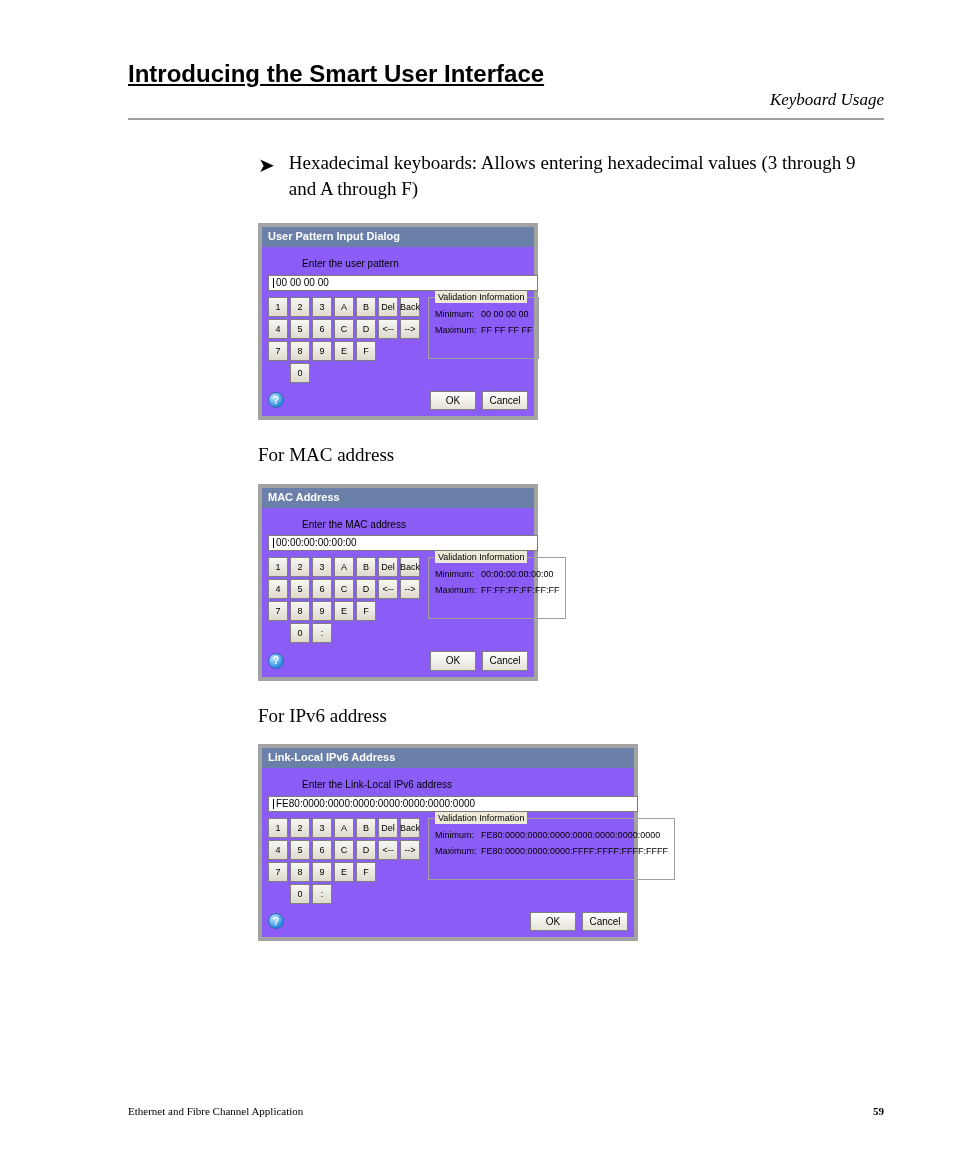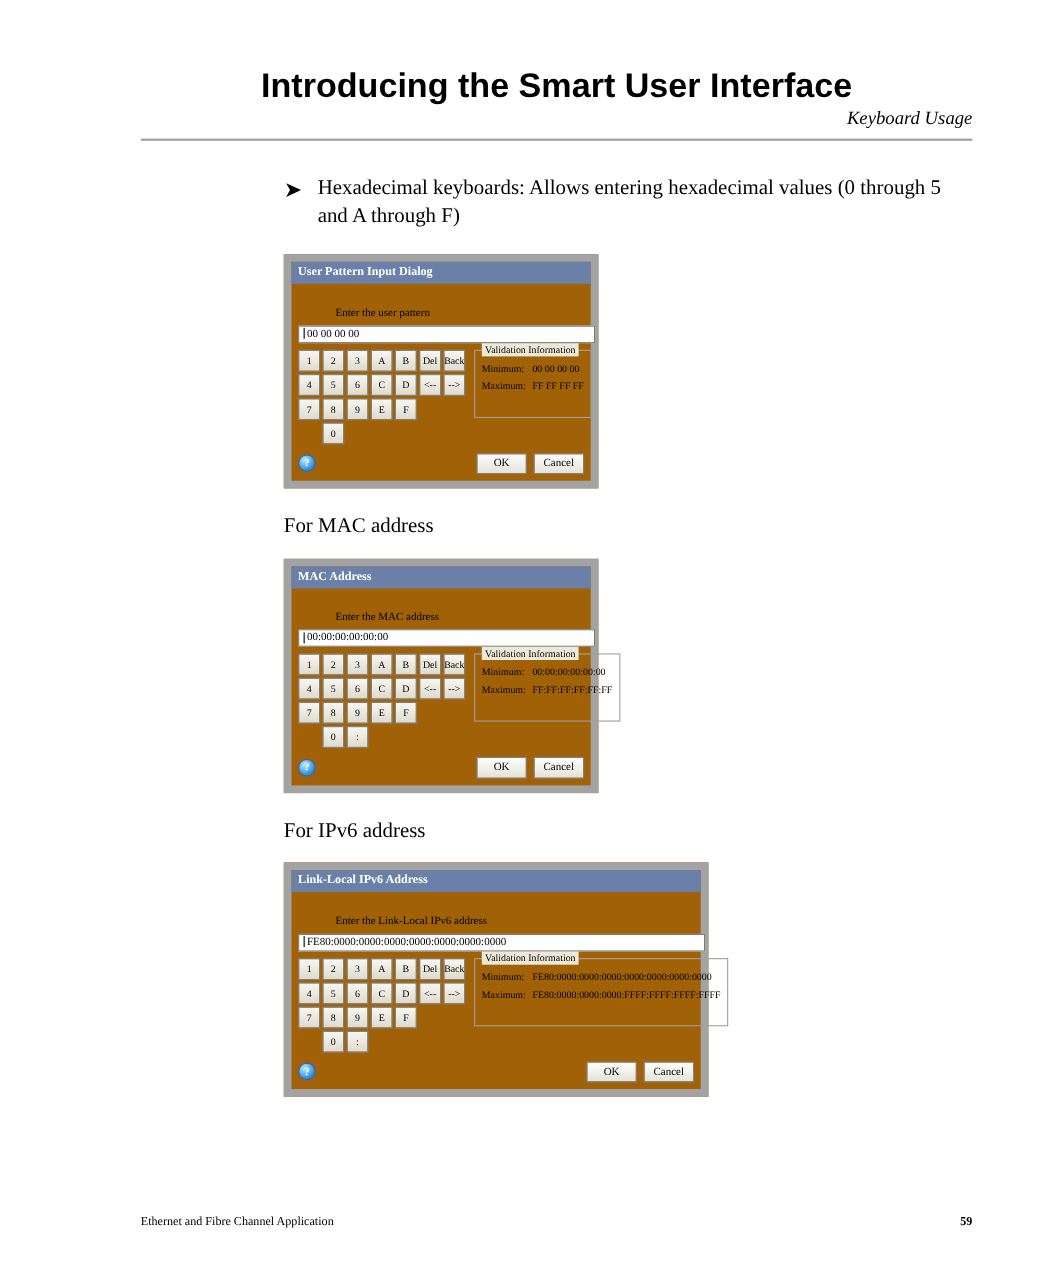--- a/index.html
+++ b/index.html
@@ -14,23 +14,24 @@
   }
   .page {
     position: absolute;
     top: 0; left: 0; right: 0; bottom: 0;
     padding: 60px 70px 40px 128px;
     box-sizing: border-box;
   }
   .header-title {
     font-family: "Segoe UI", Arial, sans-serif;
     font-weight: 700;
-    font-size: 31px;
-    text-align: center;
+    font-size: 24px;
+    text-align: left;
     margin-bottom: 2px;
+    text-decoration: underline;
   }
   .header-sub {
     font-style: italic;
     font-size: 17px;
     text-align: right;
     margin-bottom: 8px;
   }
   .hr {
     border: none;
     border-top: 2px solid #a0a0a0;
@@ -53,40 +54,40 @@
     font-family: Arial, sans-serif;
   }
   .bullet-text { flex: 1; }
   .caption {
     font-size: 19px;
     margin: 22px 0 16px 0;
   }
 
   
   .dialog {
-    border: 7px solid #a3a3a3;
-    font-family: Liberation Serif, serif;
+    border: 4px solid #a3a3a3;
+    font-family: Liberation Sans, sans-serif;
     font-size: 10px;
     color: #000;
-    background: #a16207;
+    background: #8b5cf6;
     display: inline-block;
     vertical-align: top;
   }
   .dlg-title {
     background: #6b80a8;
     color: #fff;
     font-weight: bold;
     padding: 2px 6px 3px 6px;
     font-size: 11px;
   }
   .dlg-body {
     padding: 4px 6px 6px 6px;
   }
   .prompt {
-    margin: 16px 0 4px 0;
+    margin: 6px 0 4px 0;
     font-size: 10px;
     padding-left: 34px;
   }
   .value-field {
     background: #fff;
     border: 1px solid #7a7a7a;
     padding: 1px 4px;
     font-size: 10px;
     height: 12px;
     line-height: 12px;
@@ -191,21 +192,21 @@
 <body>
 
 <div class="page">
   <div class="header-title">Introducing the Smart User Interface</div>
   <div class="header-sub">Keyboard Usage</div>
   <hr class="hr">
 
   <div class="content">
     <div class="bullet-row">
       <span class="bullet-arrow">➤</span>
-      <span class="bullet-text">Hexadecimal keyboards: Allows entering hexadecimal values (0 through 5 and A through F)</span>
+      <span class="bullet-text">Hexadecimal keyboards: Allows entering hexadecimal values (3 through 9 and A through F)</span>
     </div>
 
     
     <div class="dialog" style="width:272px">
       <div class="dlg-title">User Pattern Input Dialog</div>
       <div class="dlg-body">
         <div class="prompt">Enter the user pattern</div>
         <div class="value-field">00 00 00 00</div>
         <div class="row">
           <div class="keypad">

